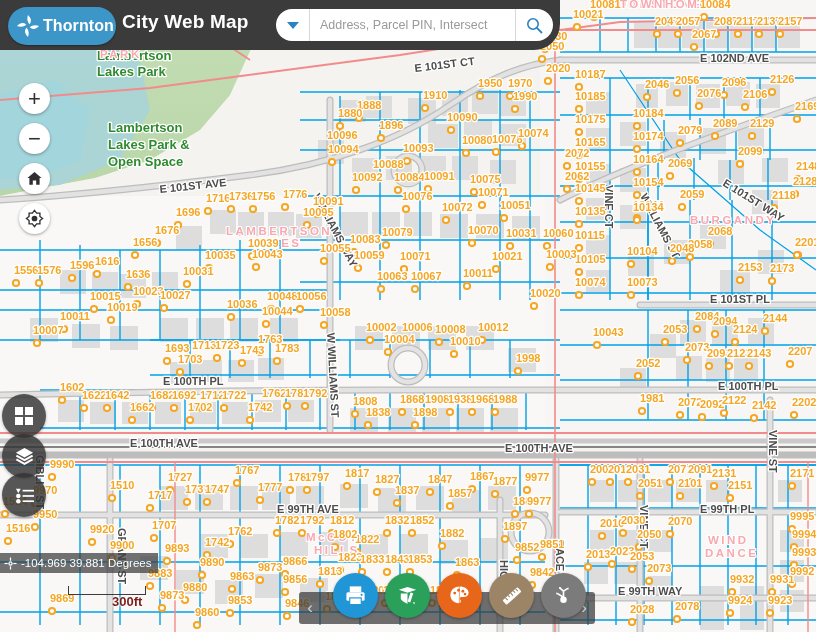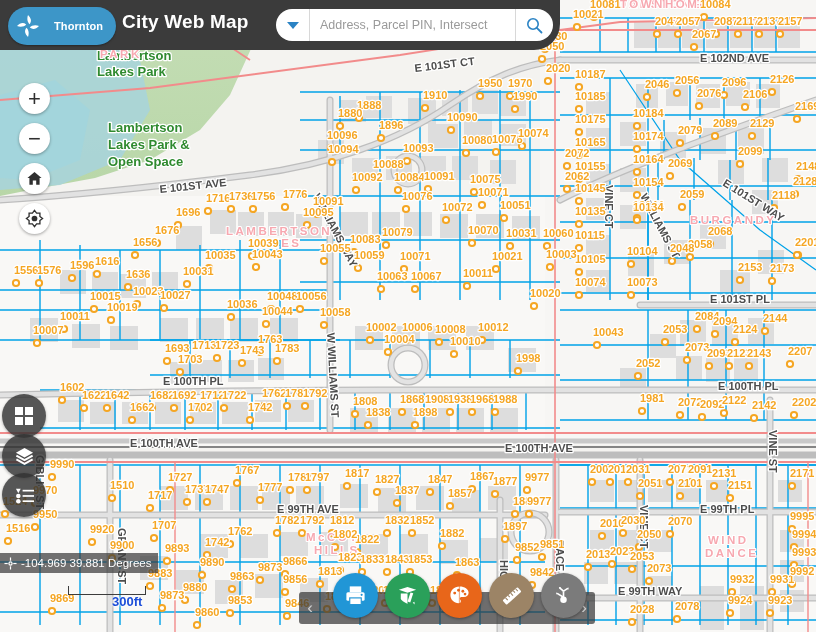--- a/index.html
+++ b/index.html
@@ -37,22 +37,22 @@
     position: absolute; left: 8px; top: 7px;
     width: 108px; height: 38px;
     background: #3d96c8;
     border-radius: 19px;
     display: flex; align-items: center;
     padding-left: 7px;
     box-shadow: 0 1px 2px rgba(0,0,0,.35);
   }
   #logo-mark { width: 26px; height: 26px; flex: 0 0 26px; }
   #logo-text {
-    color: #fff; font-size: 11px; font-weight: bold;
-    letter-spacing: .1px; margin-left: 13px;
+    color: #fff; font-size: 16px; font-weight: bold;
+    letter-spacing: .1px; margin-left: 2px;
   }
   #app-title {
     position: absolute; left: 122px; top: 11px;
     color: #ffffff; font-size: 19px; font-weight: 700;
     letter-spacing: .2px; white-space: nowrap;
   }
   #search-wrap {
     position: absolute; right: 7px; top: 9px;
     width: 277px; height: 32px;
     background: #fff; border-radius: 16px;
@@ -131,21 +131,21 @@
     position: absolute; left: 68px; top: 586px;
     z-index: 41;
   }
   #scalebar .bar {
     width: 78px; height: 9px;
     border: 1.6px solid #3c3c3c;
     border-top: none;
   }
   #scale-label {
     position: absolute; left: 112px; top: 594px;
-    font-size: 13px; color: #1d4ed8; font-weight: bold;
+    font-size: 13px; color: #7f1d1d; font-weight: bold;
     z-index: 41; text-shadow: 0 0 3px #fff, 0 0 3px #fff;
   }
 
   
   #toolbar {
     position: absolute; left: 299px; bottom: 8px;
     width: 296px; height: 32px;
     background: rgba(55,55,55,.72);
     border-radius: 3px;
     z-index: 45;

